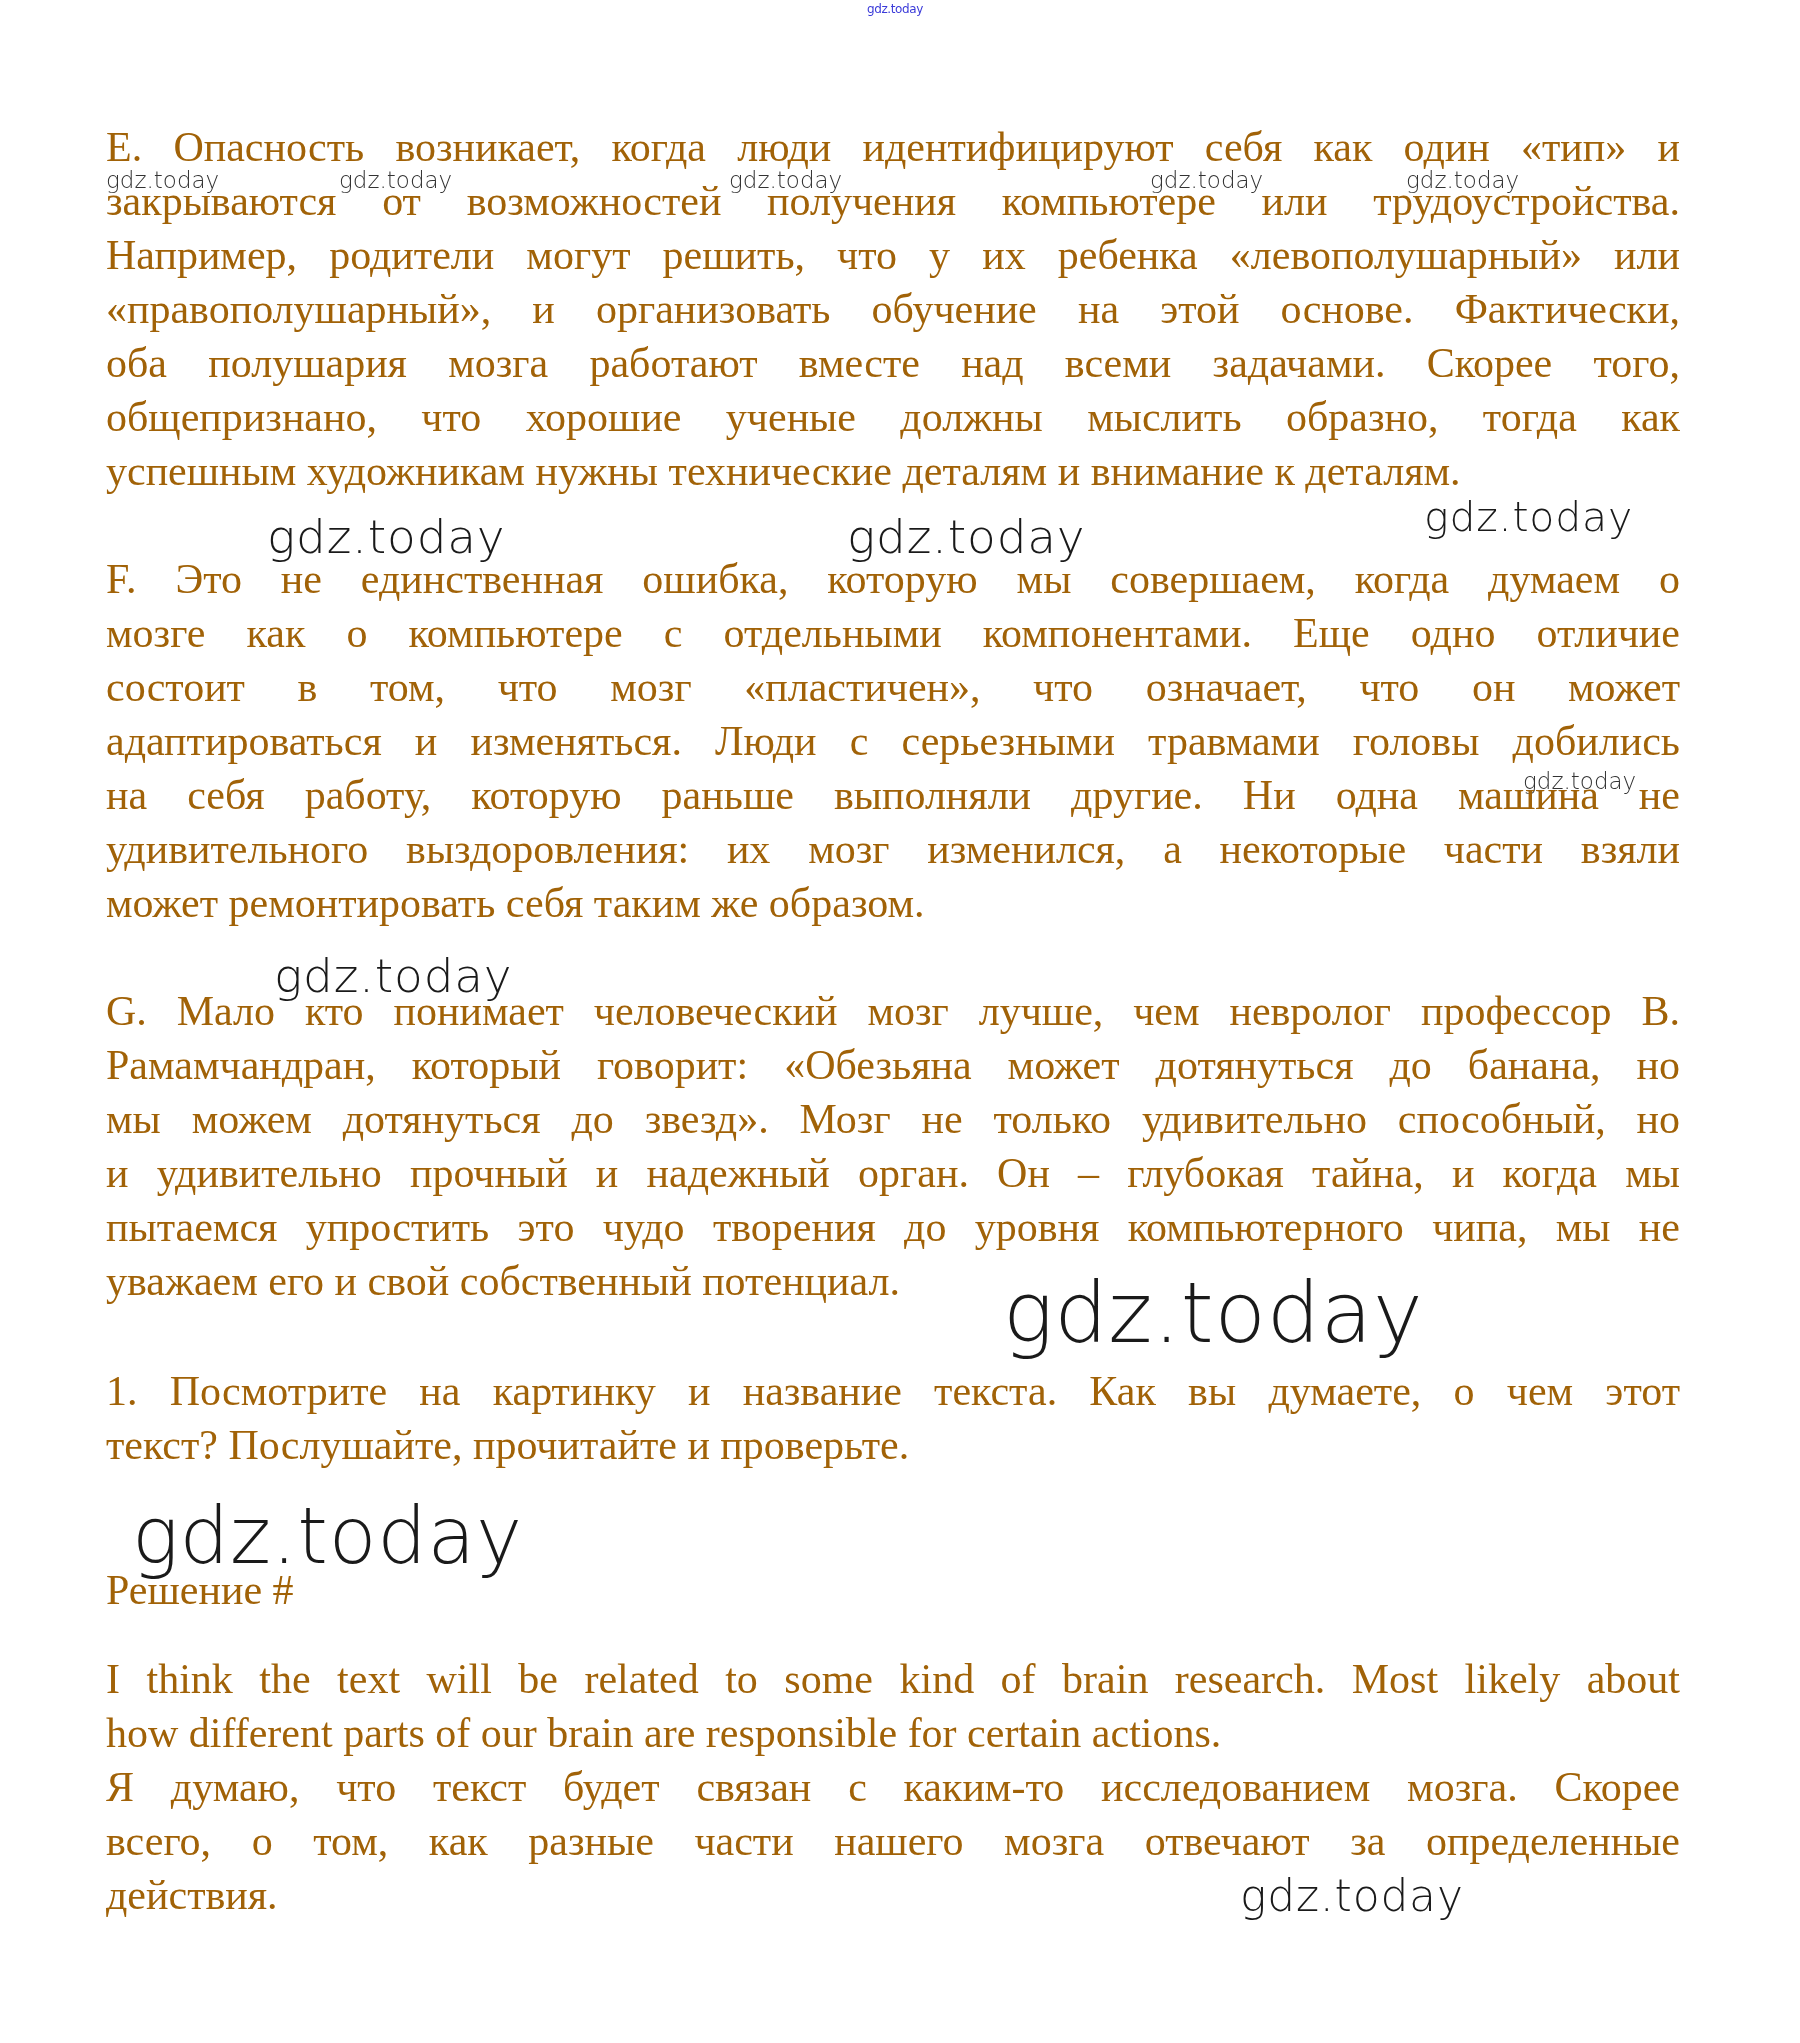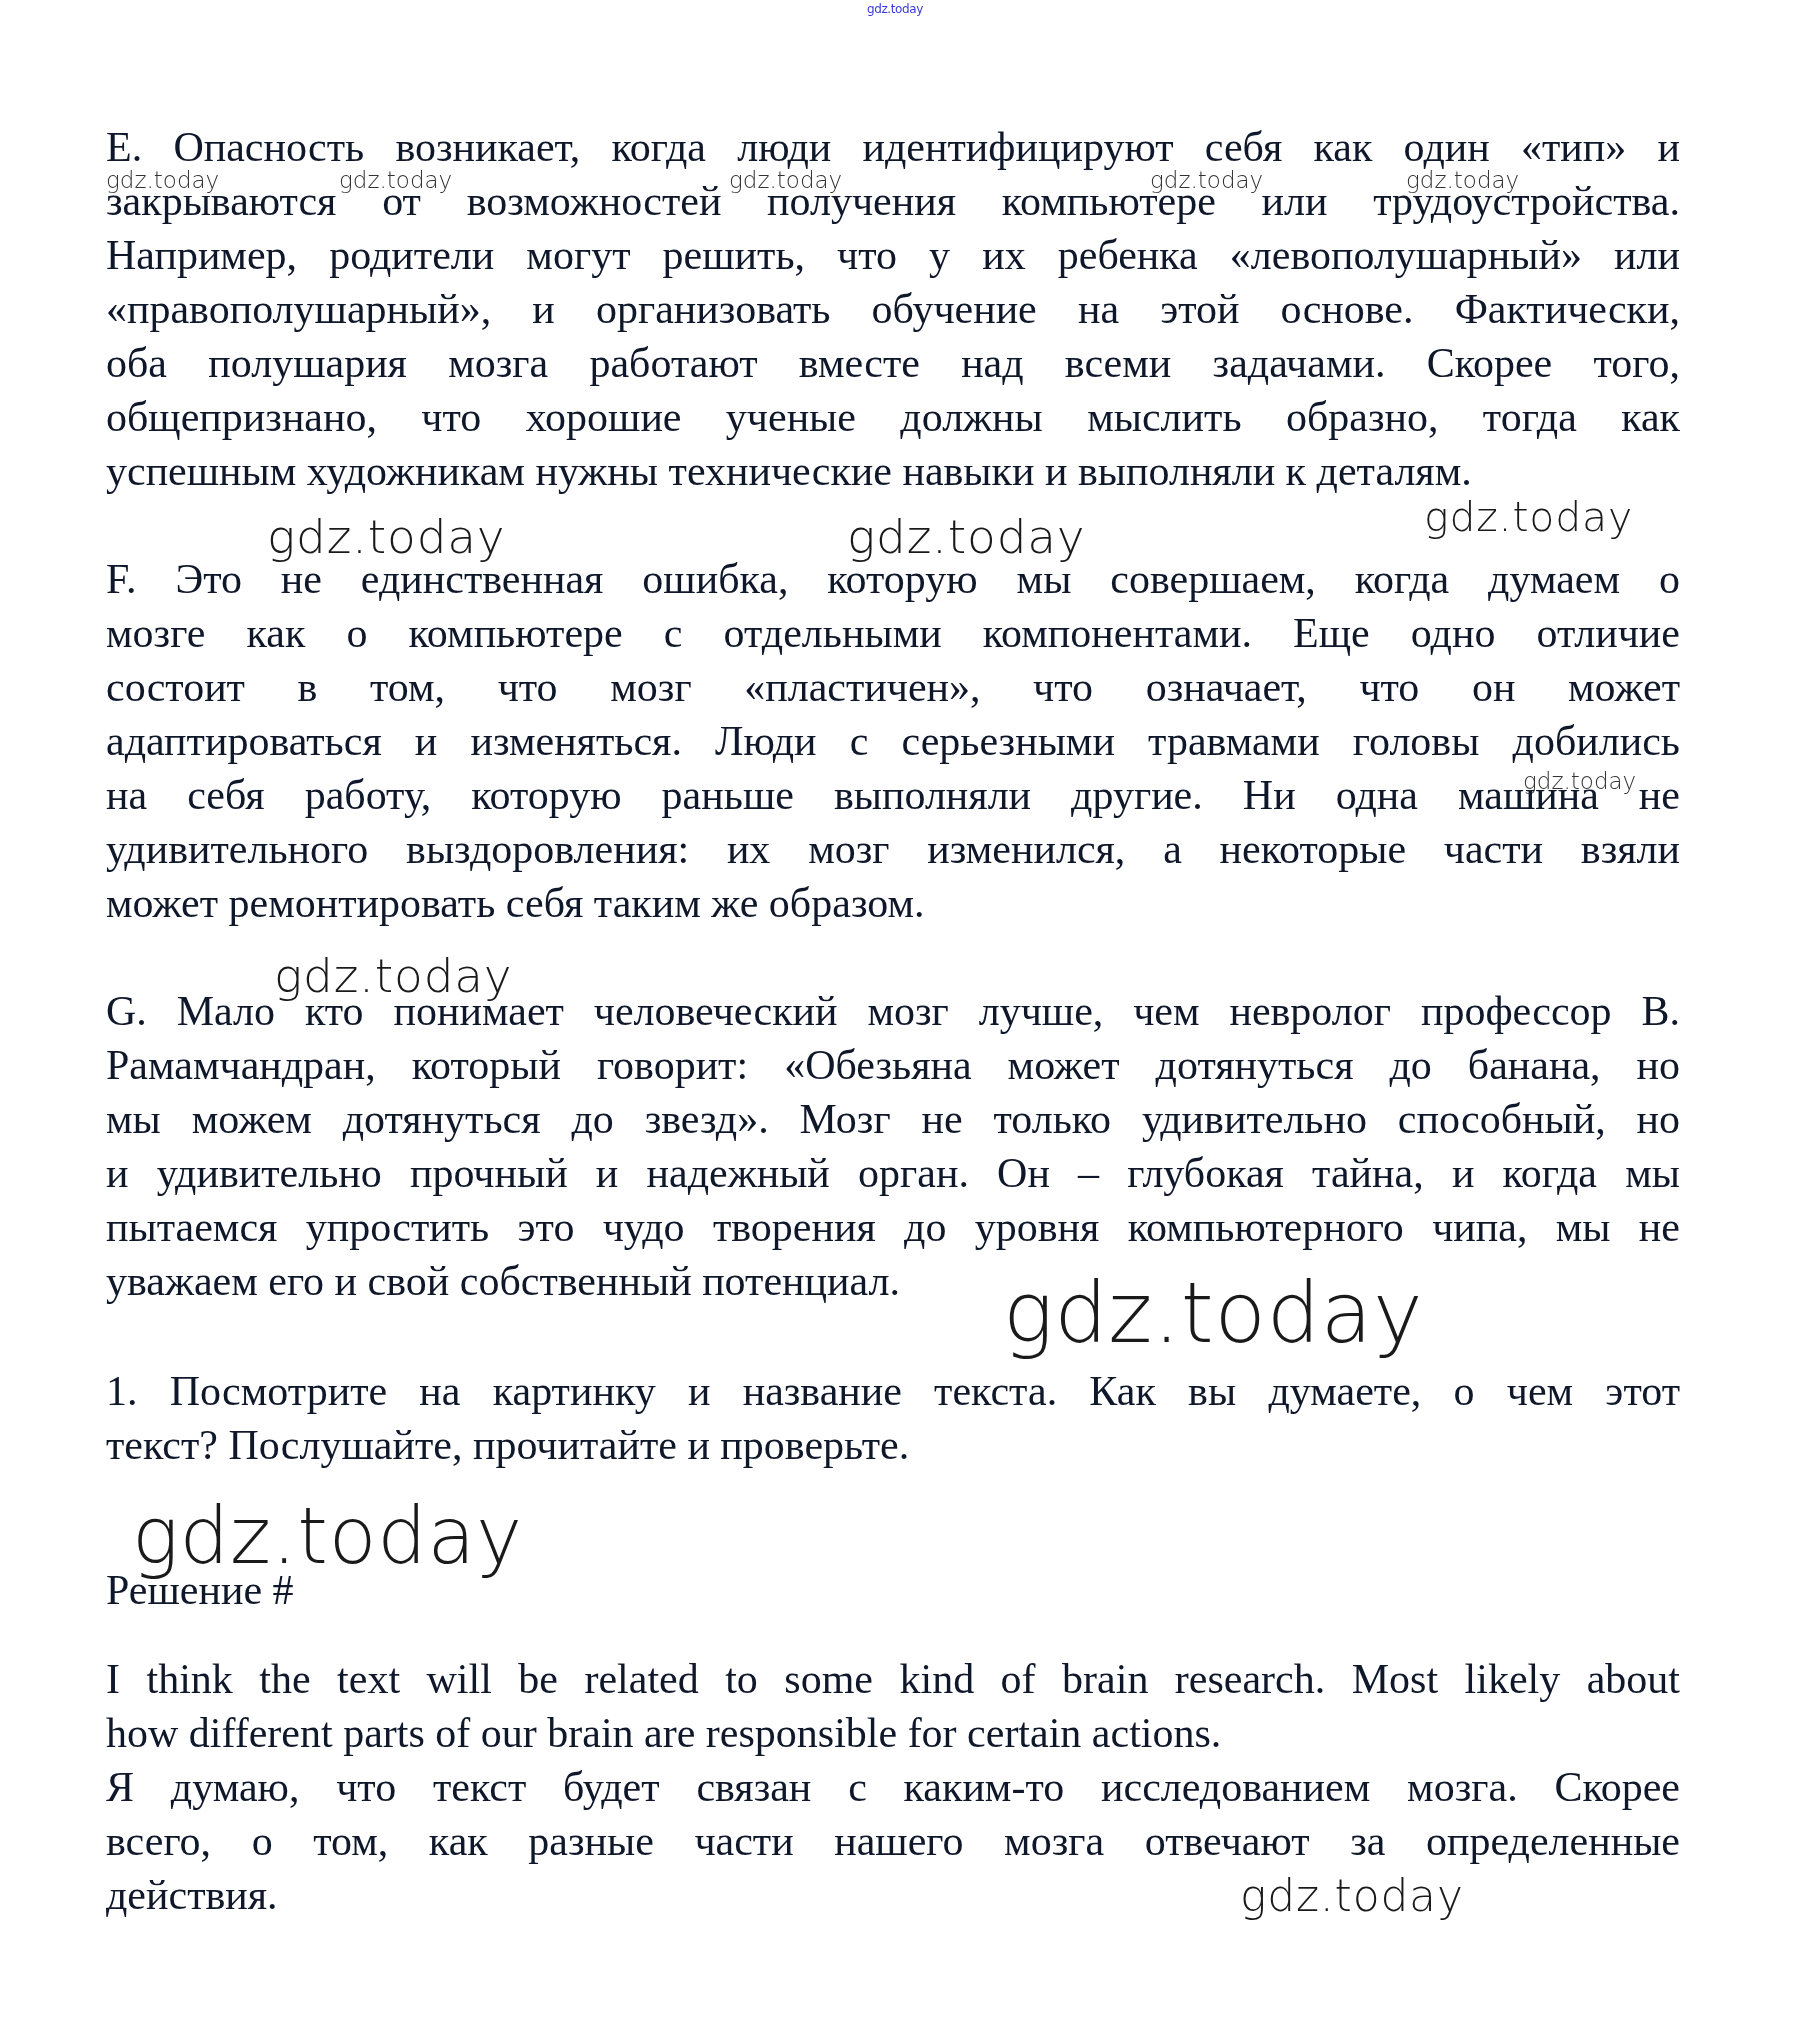--- a/index.html
+++ b/index.html
@@ -1,18 +1,18 @@
 <!DOCTYPE html>
 <html style="font-size:13px"><head>
 <meta charset="utf-8">
 <style>
   html, body { margin: 0; padding: 0; background: #ffffff; }
   body { width: 1801px; height: 2043px; position: relative; overflow: hidden; }
   .toplink { position: absolute; left: 867px; top: 1.6px; font-family: "DejaVu Sans", sans-serif; font-size: 12px; color: #3b3bd9; letter-spacing: -0.4px; text-decoration: none; }
-  .page { position: absolute; left: 106px; top: 120px; width: 1574px; font-family: "Liberation Serif", serif; font-size: 42px; line-height: 54px; color: #0f172a; }
+  .page { position: absolute; left: 106px; top: 120px; width: 1574px; font-family: "Liberation Serif", serif; font-size: 42px; line-height: 54px; color: #a16207; }
   .para { margin: 0; text-align: justify; text-align-last: left; }
   .para .line { display: block; text-align: justify; text-align-last: justify; white-space: nowrap; }
   .para .line.last { text-align-last: left; }
   .gap-sm { height: 54px; }
   .heading { font-weight: normal; margin: 0; }
   .wm { position: absolute; font-family: "DejaVu Sans", sans-serif; color: #1a1a1a; font-weight: 200; letter-spacing: 0.8px; white-space: nowrap; pointer-events: none; }
   .wm.xs { font-size: 23px; color: #333; letter-spacing: 0; }
   .wm.md { font-size: 47px; }
   .wm.lg { font-size: 70px; }
 </style>
@@ -39,21 +39,21 @@
 
 <main class="page">
 
   <section class="para">
     <span class="line">E. Опасность возникает, когда люди идентифицируют себя как один «тип» и</span>
     <span class="line">закрываются от возможностей получения компьютере или трудоустройства.</span>
     <span class="line">Например, родители могут решить, что у их ребенка «левополушарный» или</span>
     <span class="line">«правополушарный», и организовать обучение на этой основе. Фактически,</span>
     <span class="line">оба полушария мозга работают вместе над всеми задачами. Скорее того,</span>
     <span class="line">общепризнано, что хорошие ученые должны мыслить образно, тогда как</span>
-    <span class="line last">успешным художникам нужны технические навыки и выполняли к деталям.</span>
+    <span class="line last">успешным художникам нужны технические деталям и внимание к деталям.</span>
   </section>
 
   <div class="gap-sm"></div>
 
   <section class="para">
     <span class="line">F. Это не единственная ошибка, которую мы совершаем, когда думаем о</span>
     <span class="line">мозге как о компьютере с отдельными компонентами. Еще одно отличие</span>
     <span class="line">состоит в том, что мозг «пластичен», что означает, что он может</span>
     <span class="line">адаптироваться и изменяться. Люди с серьезными травмами головы добились</span>
     <span class="line">на себя работу, которую раньше выполняли другие. Ни одна машина не</span>

